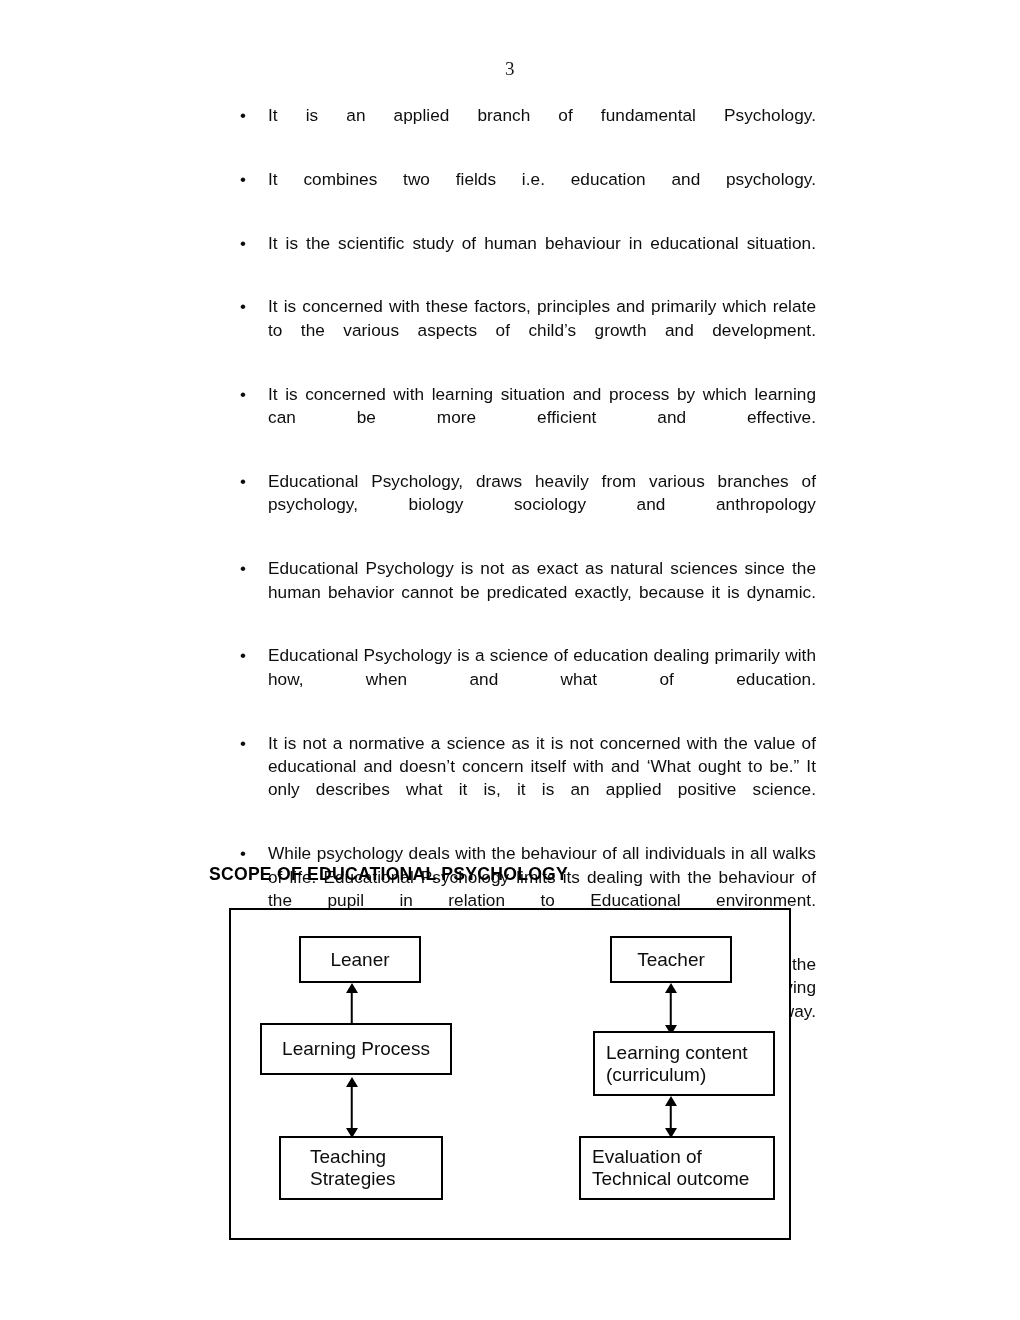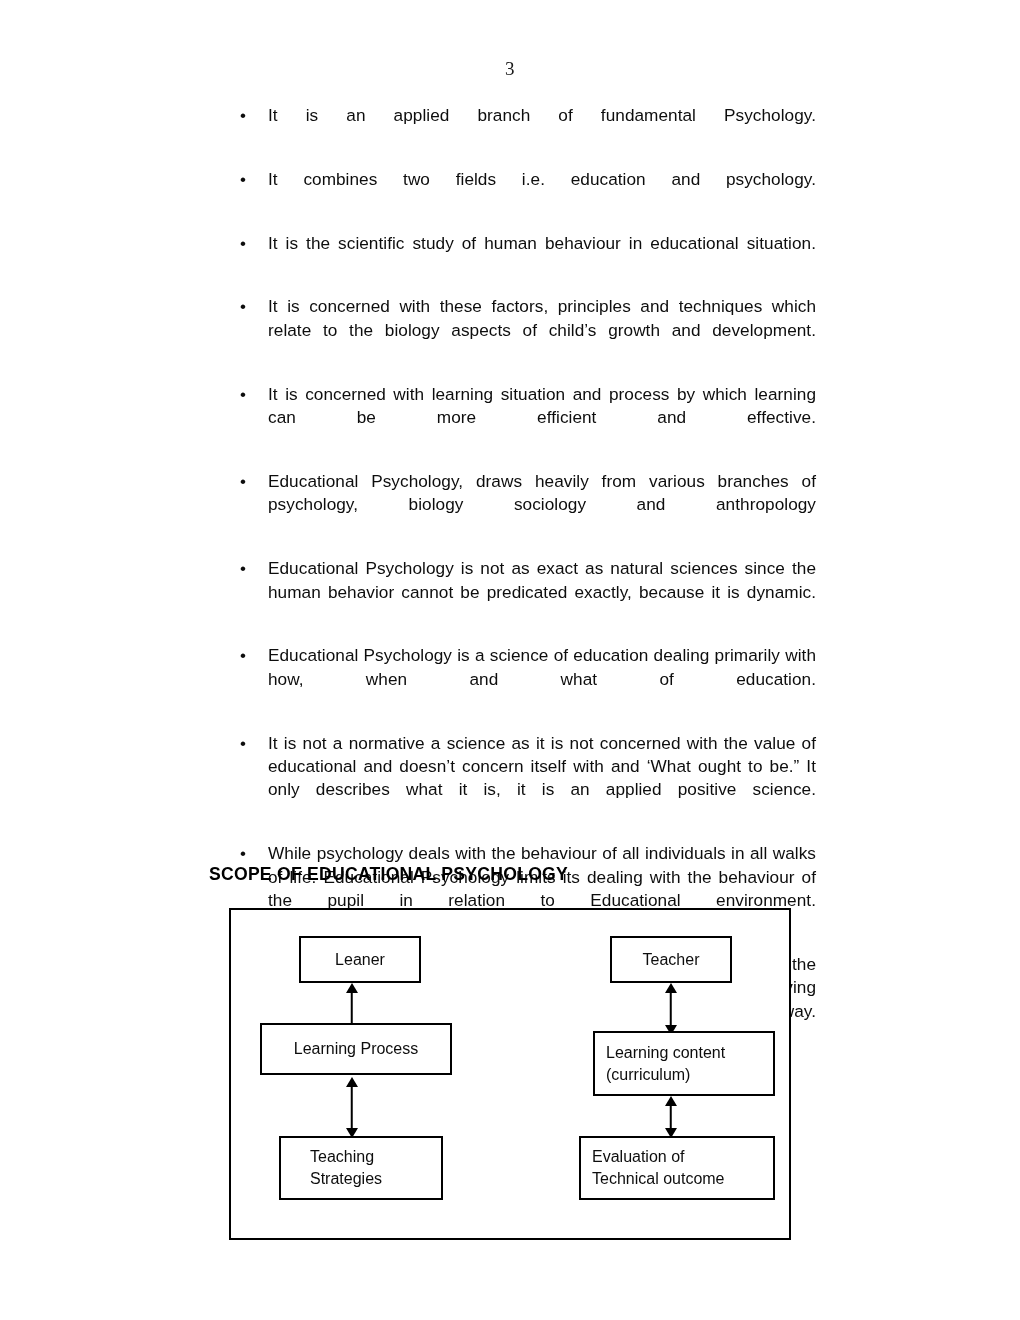--- a/index.html
+++ b/index.html
@@ -88,21 +88,21 @@
     height: 332px;
     border: 2.5px solid #000000;
     box-sizing: border-box;
     background: #ffffff;
   }
   .dgm-box {
     position: absolute;
     box-sizing: border-box;
     border: 2.5px solid #000000;
     background: #ffffff;
-    font-size: 16px;
+    font-size: 19px;
     line-height: 22px;
     color: #0d0d0d;
     display: flex;
     flex-direction: column;
     justify-content: center;
   }
   .dgm-box.center {
     align-items: center;
     text-align: center;
   }
@@ -164,21 +164,21 @@
       <span class="bullet-text">It combines two fields i.e. education and psychology.</span>
     </div>
 
     <div class="bullet-item">
       <span class="bullet-marker">•</span>
       <span class="bullet-text">It is the scientific study of human behaviour in educational situation.</span>
     </div>
 
     <div class="bullet-item">
       <span class="bullet-marker">•</span>
-      <span class="bullet-text">It is concerned with these factors, principles and techniques which relate to the biology aspects of child’s growth and development.</span>
+      <span class="bullet-text">It is concerned with these factors, principles and primarily which relate to the various aspects of child’s growth and development.</span>
     </div>
 
     <div class="bullet-item">
       <span class="bullet-marker">•</span>
       <span class="bullet-text">It is concerned with learning situation and process by which learning can be more efficient and effective.</span>
     </div>
 
     <div class="bullet-item">
       <span class="bullet-marker">•</span>
       <span class="bullet-text">Educational Psychology, draws heavily from various branches of psychology, biology sociology and anthropology</span>

